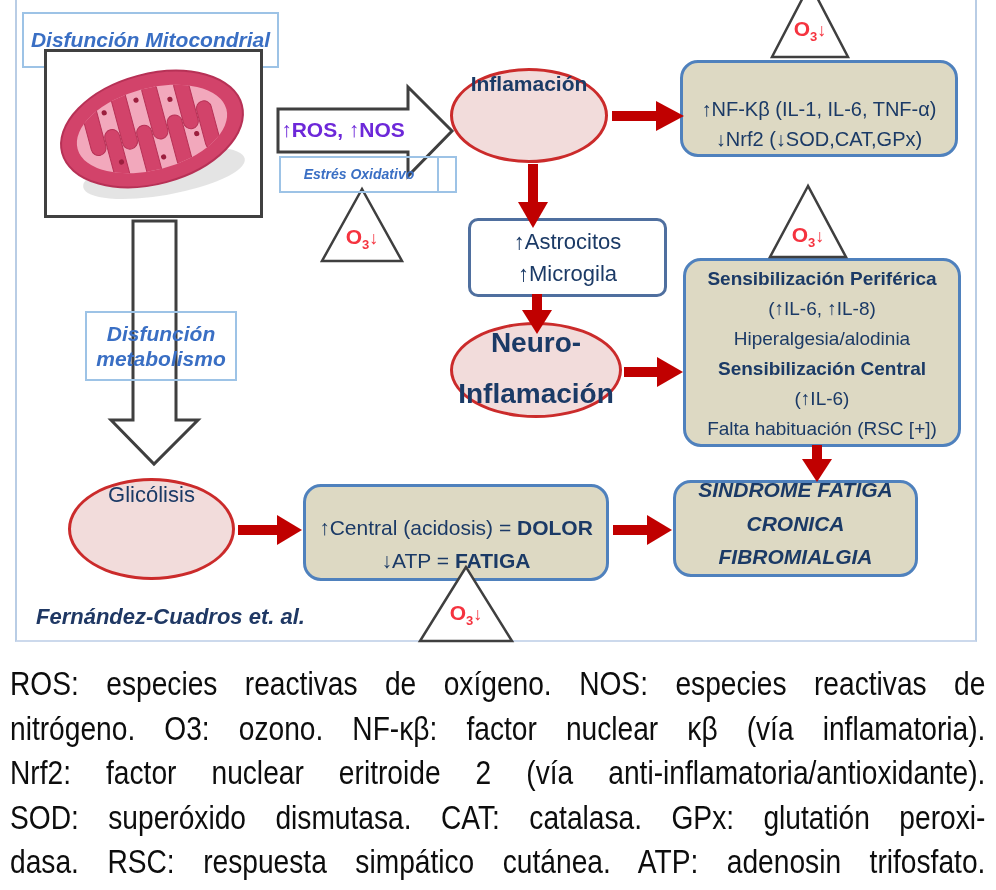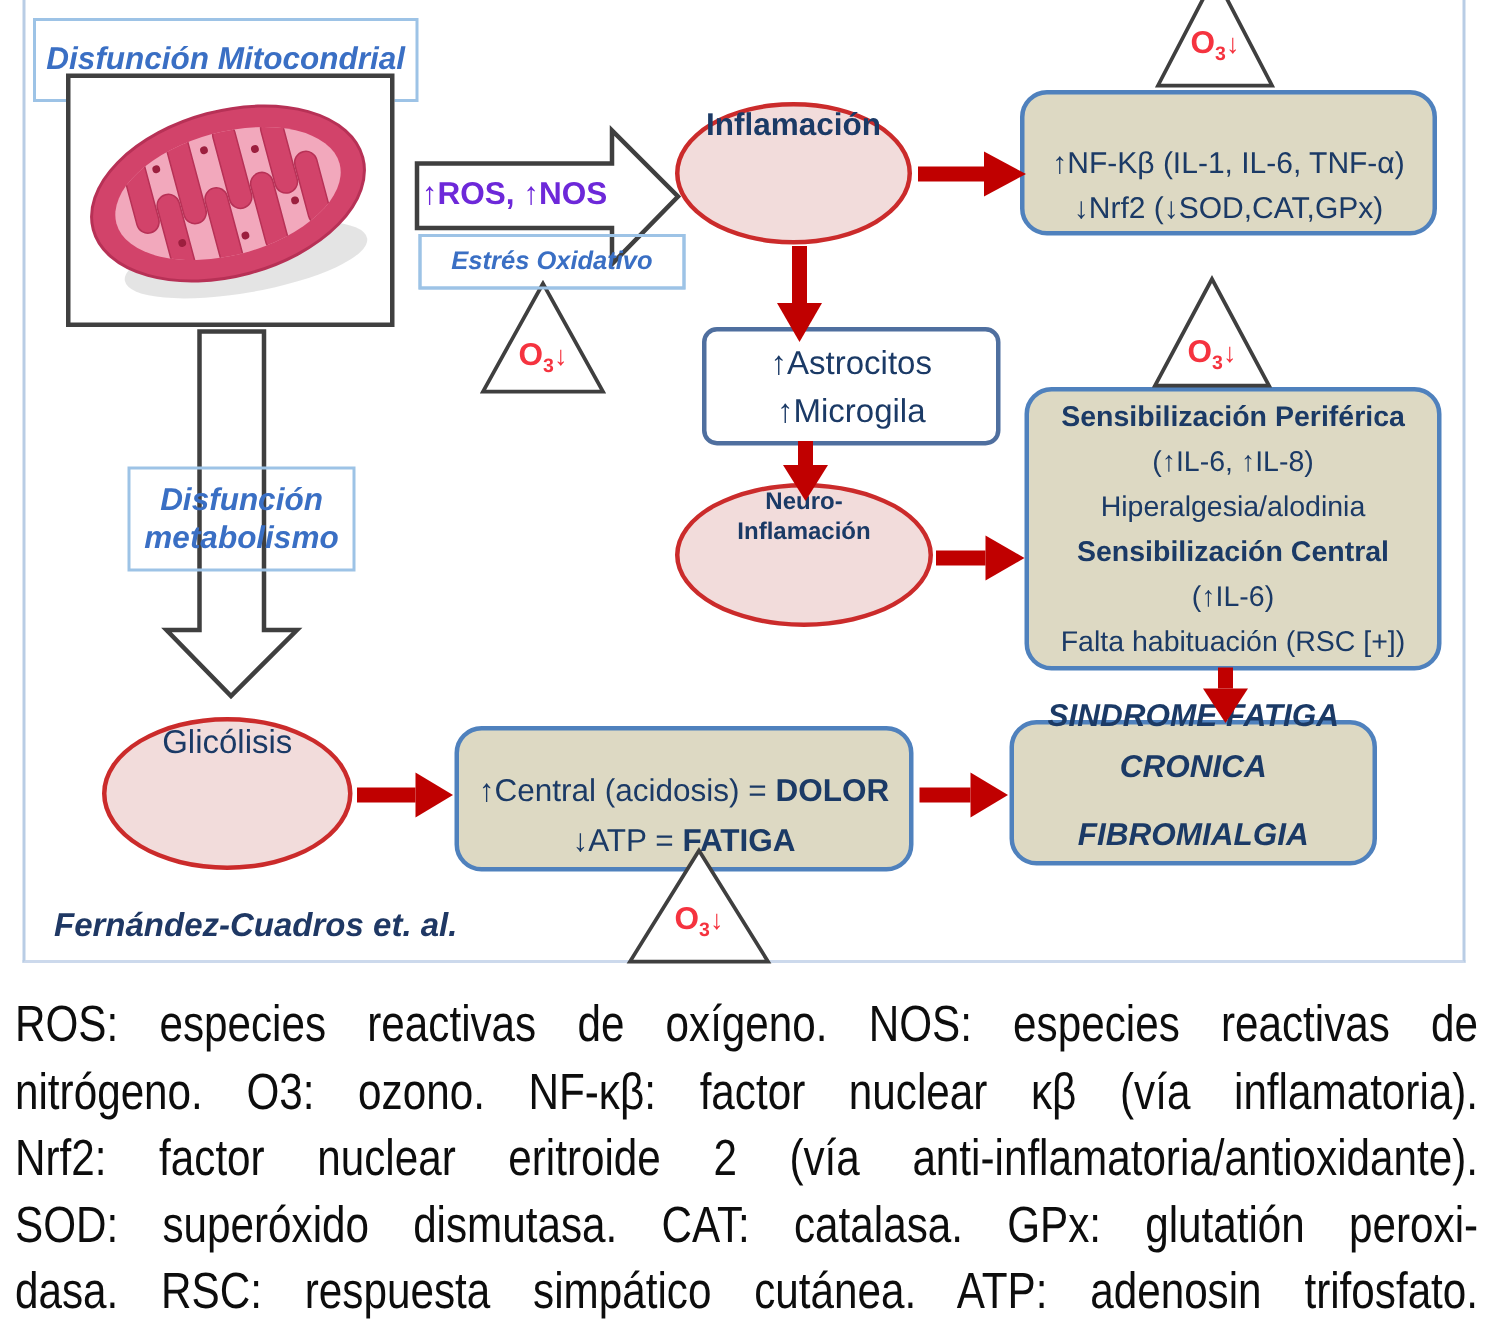--- a/index.html
+++ b/index.html
@@ -10,42 +10,42 @@
   
   .frame{left:15px;top:0;width:962px;height:642px;
          border-left:2px solid #b9cde5;border-right:2px solid #b9cde5;
          border-bottom:2px solid #ccd9ec;background:#fff;}
 
   
   .blue-label{border:2px solid #9dc3e6;color:#3a6fc4;font-style:italic;font-weight:bold;
               display:flex;align-items:center;justify-content:center;text-align:center;
               background:#fff;line-height:1.2;}
   .mito-label{left:22px;top:12px;width:257px;height:56px;font-size:21px;}
-  .estres-label{left:279px;top:156px;width:178px;height:37px;font-size:17px;z-index:3;background:transparent;}
+  .estres-label{left:279px;top:156px;width:160px;height:37px;font-size:14px;z-index:3;background:transparent;}
   .estres-bg{left:279px;top:156px;width:178px;height:37px;border:2px solid #9dc3e6;background:#fff;z-index:1;}
   .dismetab-label{left:85px;top:311px;width:152px;height:70px;font-size:21px;background:transparent;z-index:3;}
 
   .mito-box{left:44px;top:49px;width:219px;height:169px;border:3px solid #404040;background:#fff;z-index:1;}
 
   
   .ellipse{border-radius:50%;background:#f2dcdb;border:3px solid #cb2b2b;color:#1b3a66;
            display:flex;flex-direction:column;align-items:center;justify-content:flex-start;
            font-weight:bold;text-align:center;z-index:1;line-height:1.25;}
   .inflamacion{left:450px;top:68px;width:158px;height:95px;font-size:21px;}
-  .neuro{left:450px;top:322px;width:172px;height:96px;font-size:16px;}
+  .neuro{left:450px;top:322px;width:172px;height:96px;font-size:28px;gap:16px;}
   .glicolisis{left:68px;top:478px;width:167px;height:102px;font-size:22px;font-weight:normal;}
 
   
   .tanbox{background:#ddd9c3;border:3px solid #4f81bd;border-radius:18px;color:#1b3a66;
           display:flex;flex-direction:column;align-items:center;justify-content:flex-end;
           text-align:center;z-index:1;}
   .nf-box{left:680px;top:60px;width:278px;height:97px;font-size:20px;line-height:1.5;}
   .sens-box{left:683px;top:258px;width:278px;height:189px;font-size:19px;line-height:30px;}
   .sindrome-box{left:673px;top:480px;width:245px;height:97px;font-size:21px;font-weight:bold;
-                font-style:italic;line-height:1.6;gap:12px;}
+                font-style:italic;line-height:1.6;}
   .lactato-box{left:303px;top:484px;width:306px;height:97px;font-size:21px;line-height:1.6;}
   .bold{font-weight:bold;}
 
   
   .astro-box{left:468px;top:218px;width:199px;height:79px;background:#fff;border:3px solid #4f6f9f;
              border-radius:10px;color:#1b3a66;font-size:22px;line-height:1.45;
              display:flex;flex-direction:column;align-items:center;justify-content:center;z-index:1;}
 
   .attribution{left:36px;top:604px;width:280px;color:#1f3864;font-weight:bold;font-style:italic;
                font-size:22px;z-index:3;}

